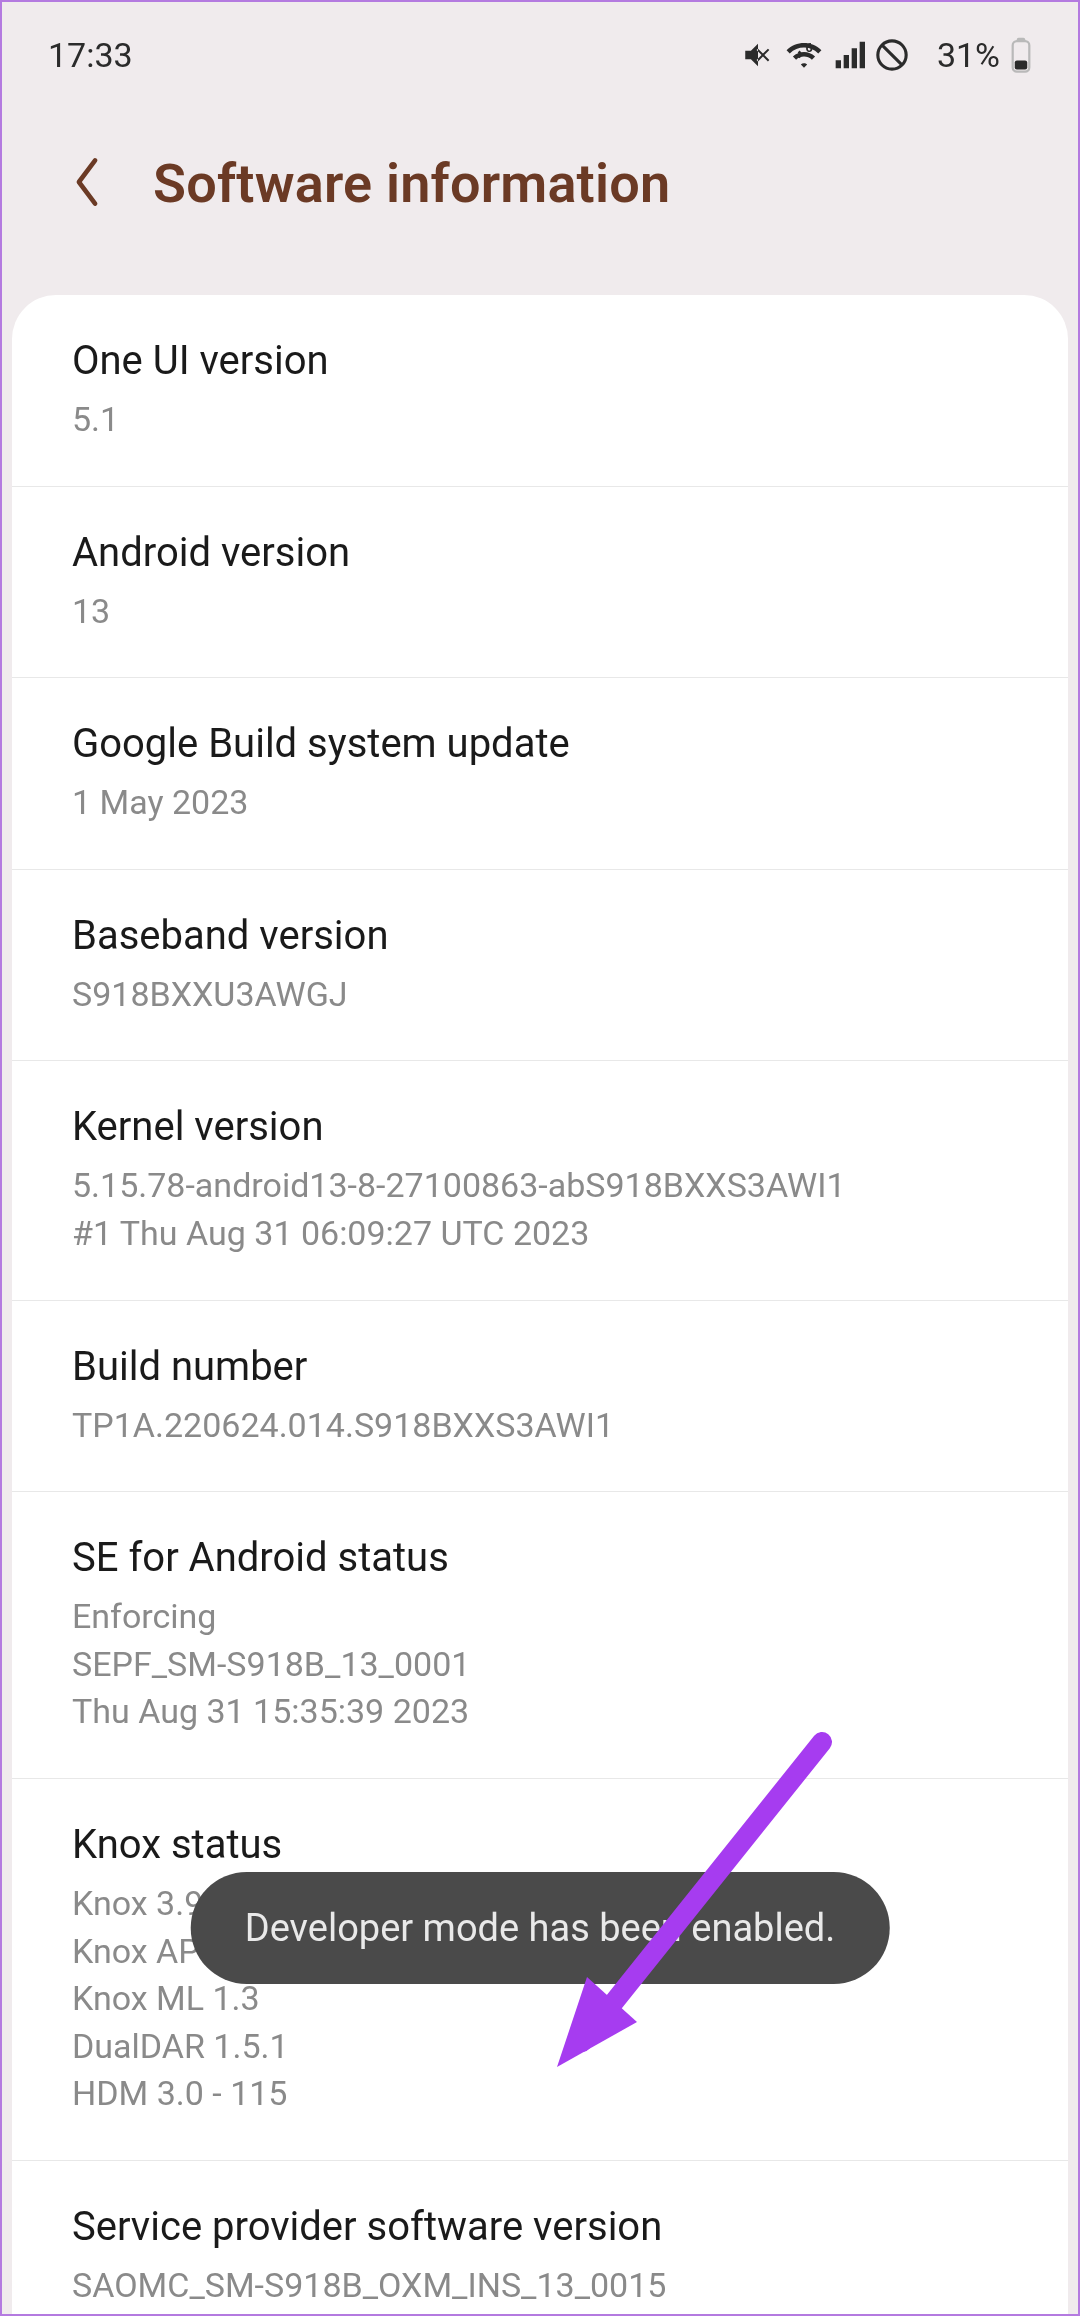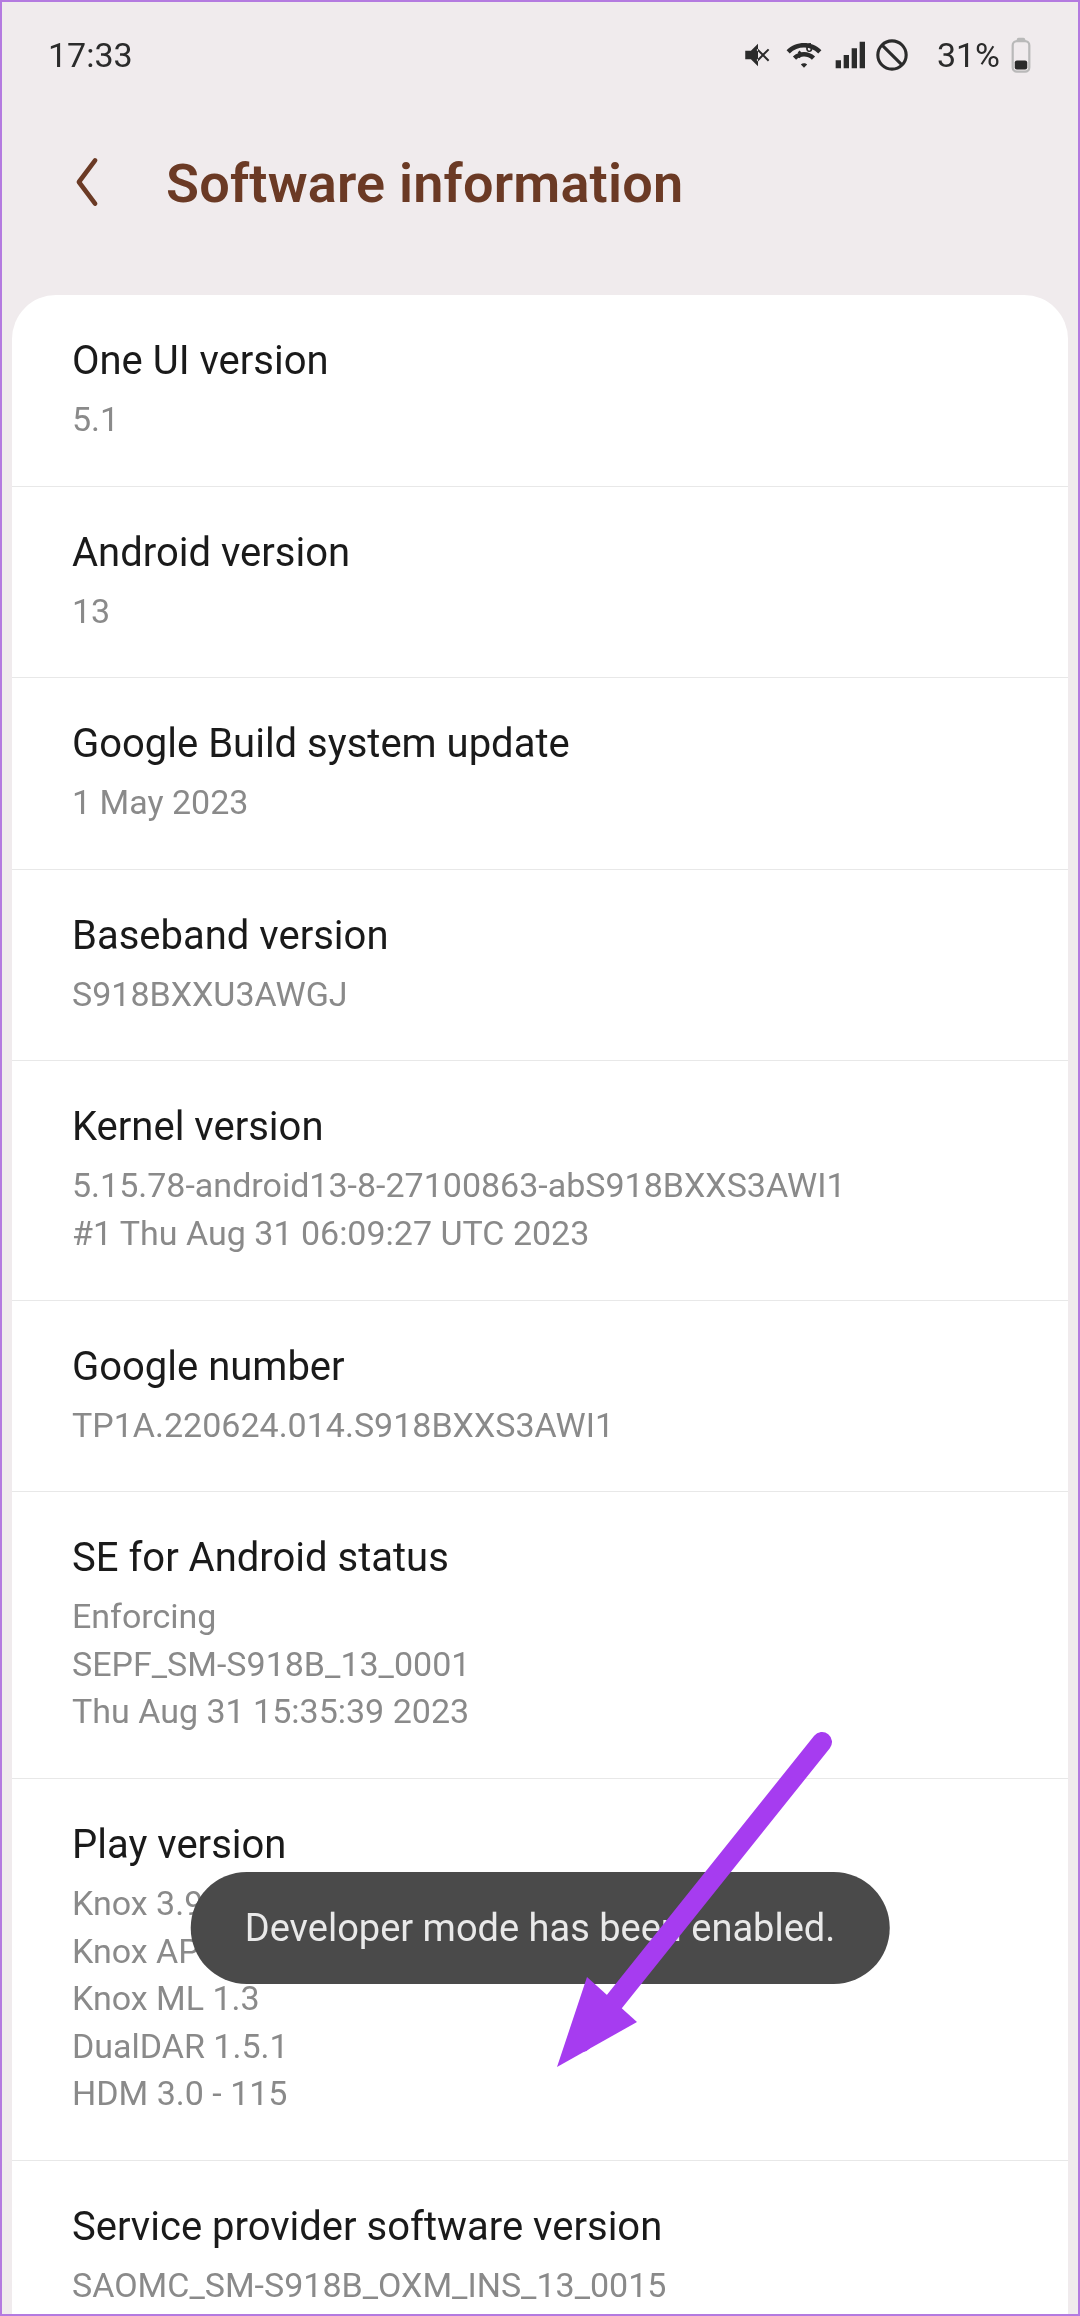--- a/index.html
+++ b/index.html
@@ -32,21 +32,21 @@
   }
   .back-btn {
     width: 50px; height: 50px;
     display: flex; align-items: center; justify-content: center;
     color: #6b3a25;
   }
   .page-title {
     font-size: 54px;
     font-weight: 600;
     color: #6b3a25;
-    margin-left: 54px;
+    margin-left: 41px;
     letter-spacing: 0.2px;
   }
   
   .card {
     background: #ffffff;
     border-radius: 44px 44px 0 0;
     margin: 0 10px;
     padding: 0;
     height: 100%;
   }
@@ -155,31 +155,31 @@
   <div class="row">
     <div class="row-title">Baseband version</div>
     <div class="row-value">S918BXXU3AWGJ</div>
   </div>
   <div class="row">
     <div class="row-title">Kernel version</div>
     <div class="row-value">5.15.78-android13-8-27100863-abS918BXXS3AWI1
 #1 Thu Aug 31 06:09:27 UTC 2023</div>
   </div>
   <div class="row">
-    <div class="row-title">Google number</div>
+    <div class="row-title">Build number</div>
     <div class="row-value">TP1A.220624.014.S918BXXS3AWI1</div>
   </div>
   <div class="row">
     <div class="row-title">SE for Android status</div>
     <div class="row-value">Enforcing
 SEPF_SM-S918B_13_0001
 Thu Aug 31 15:35:39 2023</div>
   </div>
   <div class="row">
-    <div class="row-title">Play version</div>
+    <div class="row-title">Knox status</div>
     <div class="row-value">Knox 3.9
 Knox API level 36
 Knox ML 1.3
 DualDAR 1.5.1
 HDM 3.0 - 115</div>
   </div>
   <div class="row">
     <div class="row-title">Service provider software version</div>
     <div class="row-value">SAOMC_SM-S918B_OXM_INS_13_0015
 INS/INS,INS/INS</div>

